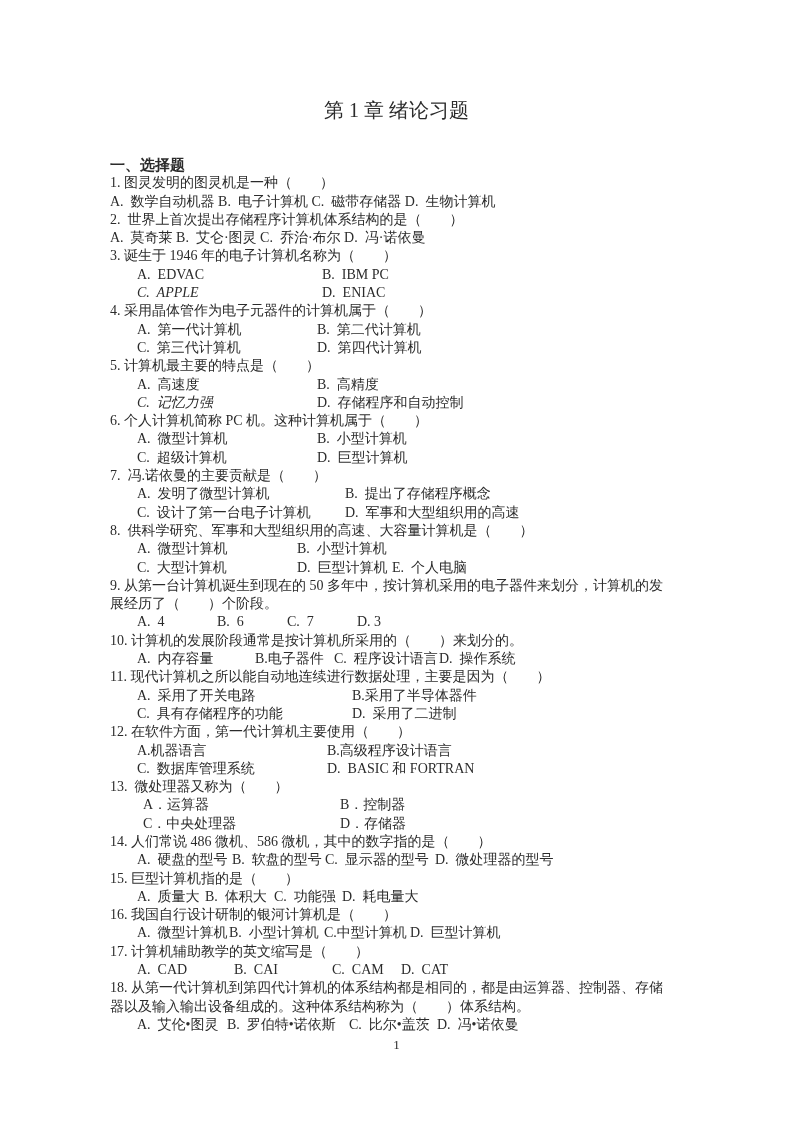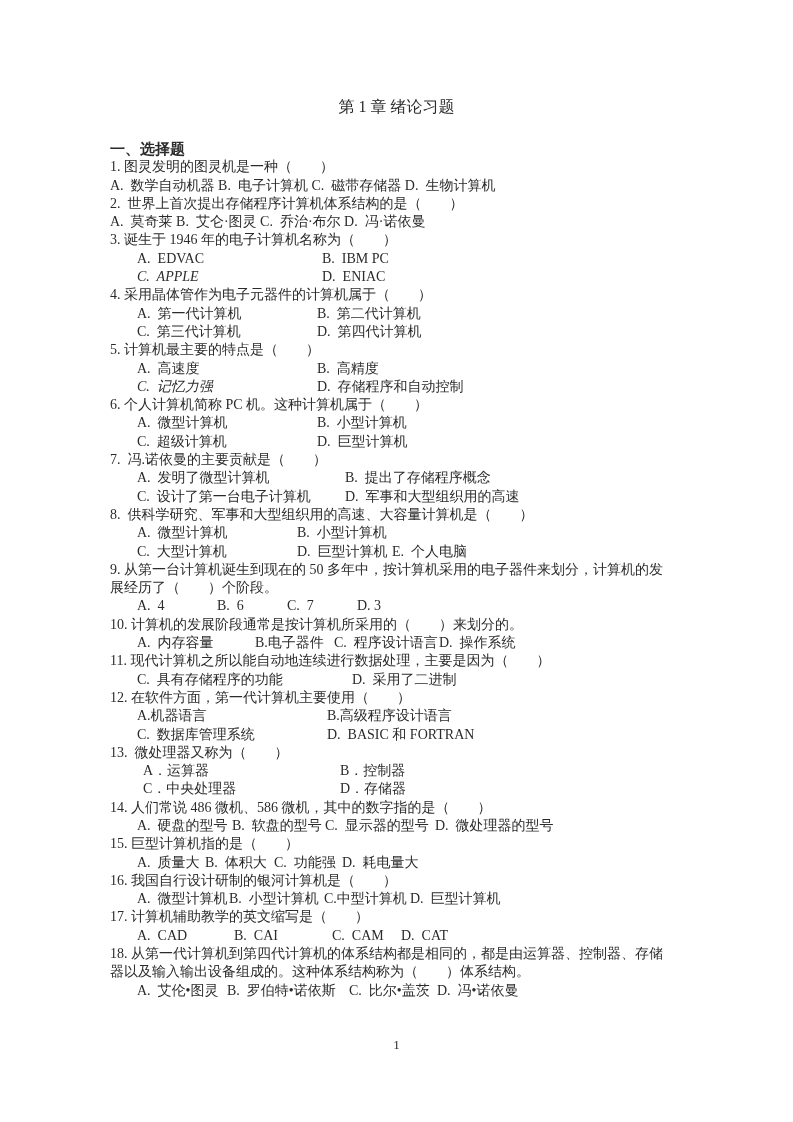--- a/index.html
+++ b/index.html
@@ -12,28 +12,28 @@
     font-family: "Liberation Serif", "DejaVu Serif", serif;
     color: #2b2b2b;
     overflow: hidden;
   }
   .title {
     position: absolute;
     top: 97px;
     left: 0;
     width: 100%;
     text-align: center;
-    font-size: 16px;
+    font-size: 20px;
     font-weight: normal;
     margin: 0;
     white-space: pre;
   }
   .content {
     position: absolute;
-    top: 140px;
+    top: 156px;
     left: 110px;
     width: 600px;
   }
   .heading {
     font-size: 15px;
     font-weight: bold;
     height: 18.3px;
     line-height: 18.3px;
     white-space: pre;
   }
@@ -90,20 +90,21 @@
         <div class="line indent-1"><span class="col" style="width: 208px;">C.  设计了第一台电子计算机</span><span class="col">D.  军事和大型组织用的高速</span></div>
         <div class="line indent-0"><span class="col">8.  供科学研究、军事和大型组织用的高速、大容量计算机是（　　）</span></div>
         <div class="line indent-1"><span class="col" style="width: 160px;">A.  微型计算机</span><span class="col">B.  小型计算机</span></div>
         <div class="line indent-1"><span class="col" style="width: 160px;">C.  大型计算机</span><span class="col" style="width: 95px;">D.  巨型计算机</span><span class="col">E.  个人电脑</span></div>
         <div class="line indent-0"><span class="col">9. 从第一台计算机诞生到现在的 50 多年中，按计算机采用的电子器件来划分，计算机的发</span></div>
         <div class="line indent-0"><span class="col">展经历了（　　）个阶段。</span></div>
         <div class="line indent-1"><span class="col" style="width: 80px;">A.  4</span><span class="col" style="width: 70px;">B.  6</span><span class="col" style="width: 70px;">C.  7</span><span class="col">D. 3</span></div>
         <div class="line indent-0"><span class="col">10. 计算机的发展阶段通常是按计算机所采用的（　　）来划分的。</span></div>
         <div class="line indent-1"><span class="col" style="width: 93px;">A.  内存容量</span><span class="col" style="width: 79px; margin-left: 25px;">B.电子器件</span><span class="col" style="width: 105px;">C.  程序设计语言</span><span class="col">D.  操作系统</span></div>
         <div class="line indent-0"><span class="col">11. 现代计算机之所以能自动地连续进行数据处理，主要是因为（　　）</span></div>
+        <div class="line indent-1"><span class="col" style="width: 215px;">A.  采用了开关电路</span><span class="col">B.采用了半导体器件</span></div>
         <div class="line indent-1"><span class="col" style="width: 215px;">C.  具有存储程序的功能</span><span class="col">D.  采用了二进制</span></div>
         <div class="line indent-0"><span class="col">12. 在软件方面，第一代计算机主要使用（　　）</span></div>
         <div class="line indent-1"><span class="col" style="width: 190px;">A.机器语言</span><span class="col">B.高级程序设计语言</span></div>
         <div class="line indent-1"><span class="col" style="width: 190px;">C.  数据库管理系统</span><span class="col">D.  BASIC 和 FORTRAN</span></div>
         <div class="line indent-0"><span class="col">13.  微处理器又称为（　　）</span></div>
         <div class="line indent-2"><span class="col" style="width: 197px;">A．运算器</span><span class="col">B．控制器</span></div>
         <div class="line indent-2"><span class="col" style="width: 197px;">C．中央处理器</span><span class="col">D．存储器</span></div>
         <div class="line indent-0"><span class="col">14. 人们常说 486 微机、586 微机，其中的数字指的是（　　）</span></div>
         <div class="line indent-1"><span class="col" style="width: 95px;">A.  硬盘的型号</span><span class="col" style="width: 93px;">B.  软盘的型号</span><span class="col" style="width: 110px;">C.  显示器的型号</span><span class="col">D.  微处理器的型号</span></div>
         <div class="line indent-0"><span class="col">15. 巨型计算机指的是（　　）</span></div>

